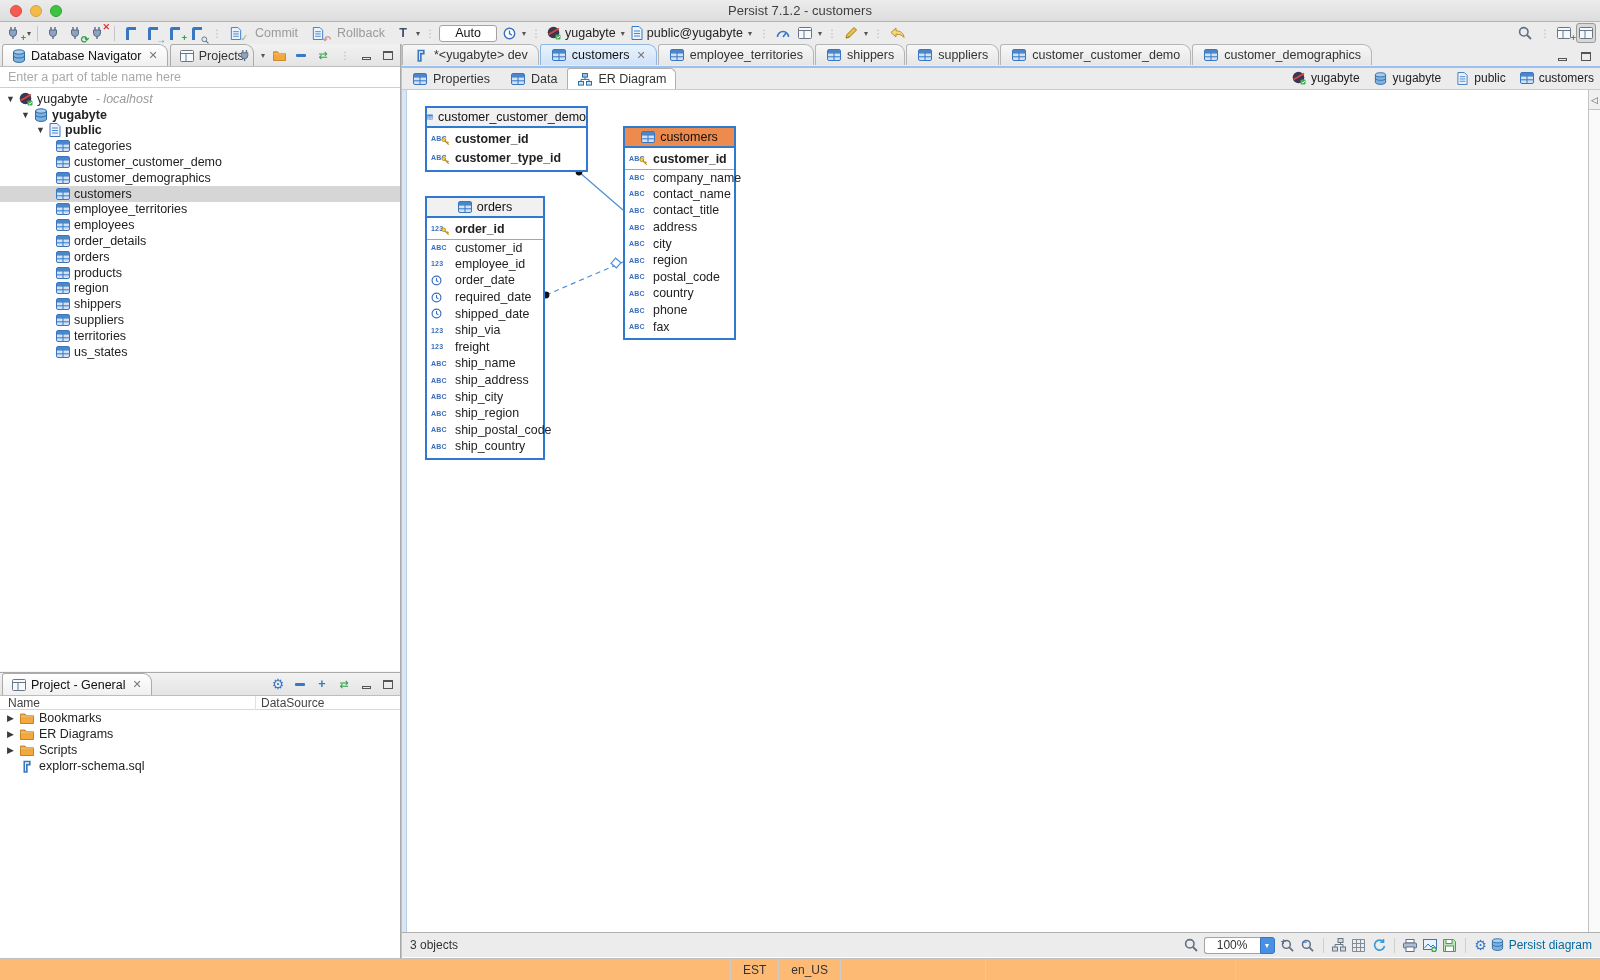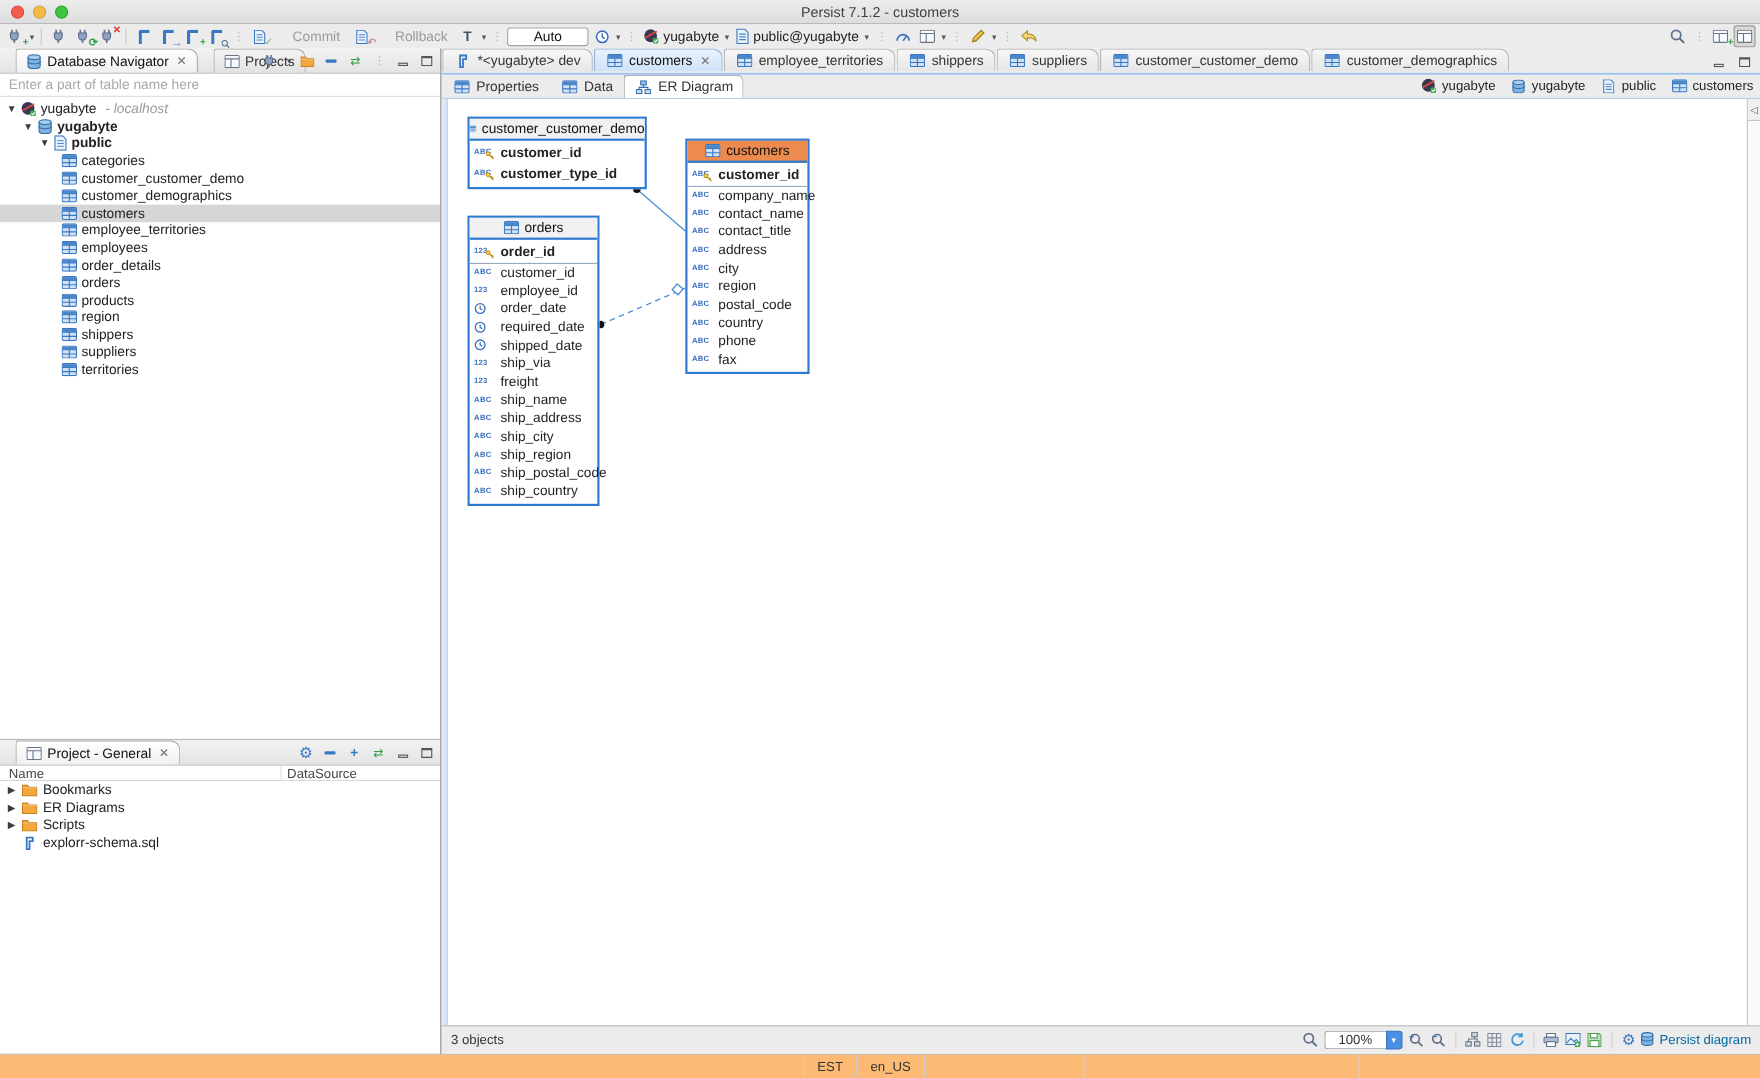--- a/index.html
+++ b/index.html
@@ -18,22 +18,22 @@
   .light.green{background:#3fc43f;border:1px solid #2fa433}
   .wtitle{font-size:13px;color:#3f3f3f}
 
   
   .toolbar{position:absolute;left:0;top:22px;width:1600px;height:22px;background:#ececec;
     display:flex;align-items:center;padding:0 4px;gap:2px}
   .tico{height:20px;min-width:20px;display:inline-flex;align-items:center;justify-content:center;position:relative}
   .caret{font-size:8px;color:#555;margin-left:1px}
   .tsep{width:1px;height:15px;background:#c6c6c6;margin:0 4px}
   .thandle{color:#b3b3b3;font-size:10px;letter-spacing:-1px;margin:0 3px}
-  .tlabel{color:#9a9a9a;font-size:12.5px;margin-left:18px}
-  .combo{background:#fff;border:1px solid #a3a3a3;border-radius:3px;width:74px;height:17px;
+  .tlabel{color:#9a9a9a;font-size:12.5px;margin-left:7px}
+  .combo{background:#fff;border:1px solid #a3a3a3;border-radius:3px;width:58px;height:17px;
     display:flex;align-items:center;justify-content:center;font-size:12.5px;color:#111}
   .dd{display:inline-flex;align-items:center;gap:4px;padding:0 2px}
   .ddlabel{font-size:12.5px;color:#222}
   .toolbar .spacer{flex:1}
   .badge{position:absolute;font-weight:bold;font-size:9px;line-height:9px}
   .badge.plus{color:#2f9e44;right:-2px;bottom:0}
   .badge.cross{color:#d33;right:-2px;top:0}
   .badge.cyc{color:#2f9e44;right:-3px;bottom:-1px;font-size:10px}
   .sqlbr{width:10px;height:13px;border-left:3px solid #3a77c2;border-top:3px solid #3a77c2;border-radius:3px 0 0 0;display:inline-block}
   .pressed{border:1px solid #9a9a9a;border-radius:3px;background:#d8d8d8}
@@ -46,21 +46,21 @@
   .mico.ic-schema .u-page,.mico.ic-folder-bookmarks .u-folder,.mico.ic-folder-er .u-folder,
   .mico.ic-folder-scripts .u-folder,.mico.ic-sqlscript .u-sql{display:inline-block}
 
   
   .left-panel{position:absolute;left:0;top:44px;width:401px;height:914px;background:#f4f4f4;
     border-right:1px solid #a9a9a9}
   .ptabrow{height:23px;display:flex;align-items:flex-end;background:linear-gradient(#f2f2f2,#e4e4e4);
     border-bottom:1px solid #bdbdbd;position:relative}
   .ptab{height:22px;display:inline-flex;align-items:center;gap:5px;padding:0 9px;
     border:1px solid #ababab;border-bottom:none;border-radius:3px 9px 0 0;
-    background:linear-gradient(#f4f4f4,#e2e2e2);font-size:12.5px;color:#333;margin-left:14px}
+    background:linear-gradient(#f4f4f4,#e2e2e2);font-size:12.5px;color:#333;margin-left:2px}
   .ptab.active{background:linear-gradient(#ffffff,#f0f0f0);color:#111}
   .closex{color:#777;font-size:11px;margin-left:2px}
   .ptools{position:absolute;right:4px;top:3px;display:flex;align-items:center;gap:6px}
   .mini-ic{display:inline-flex;align-items:center;justify-content:center;width:16px;height:16px}
   .blue-dash{width:10px;height:3px;background:#3a77c2;border-radius:1px}
   .min-glyph{width:9px;height:3px;border:1px solid #555;margin-top:7px}
   .max-glyph{width:10px;height:9px;border:1px solid #555;border-top-width:2px}
   .filter-row{height:21px;border-bottom:1px solid #cfcfcf;background:#fff}
   .filter-row input{width:100%;height:100%;border:none;outline:none;padding:0 8px;
     font:12.5px "Liberation Sans",sans-serif;color:#737373;background:#fff}
@@ -544,20 +544,26 @@
             <span>suppliers</span>
           </div>
 
           <div class="trow d3">
             <svg width="14" height="12">
               <use href="#sym-table"></use>
             </svg>
             <span>territories</span>
           </div>
 
+          <div class="trow d3">
+            <svg width="14" height="12">
+              <use href="#sym-table"></use>
+            </svg>
+            <span>us_states</span>
+          </div>
         </div>
     </div>
 
     <div class="proj-panel">
       <div class="ptabrow">
         <span class="ptab active">
           <svg width="14" height="12">
               <use href="#sym-board"></use>
             </svg>
           <span>Project - General</span>

